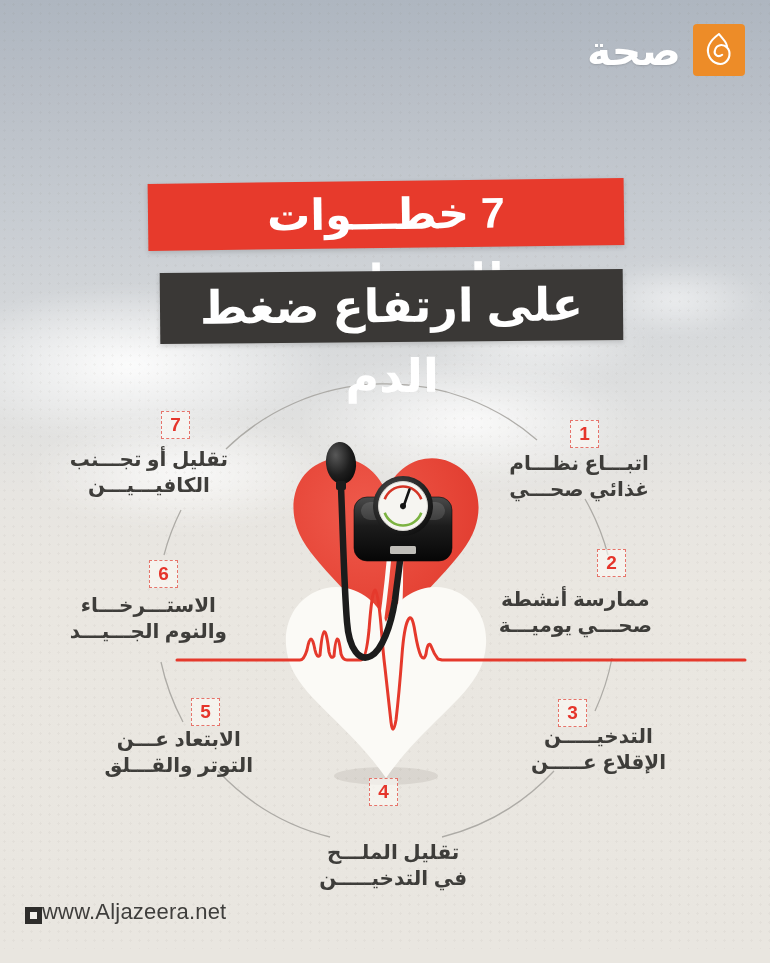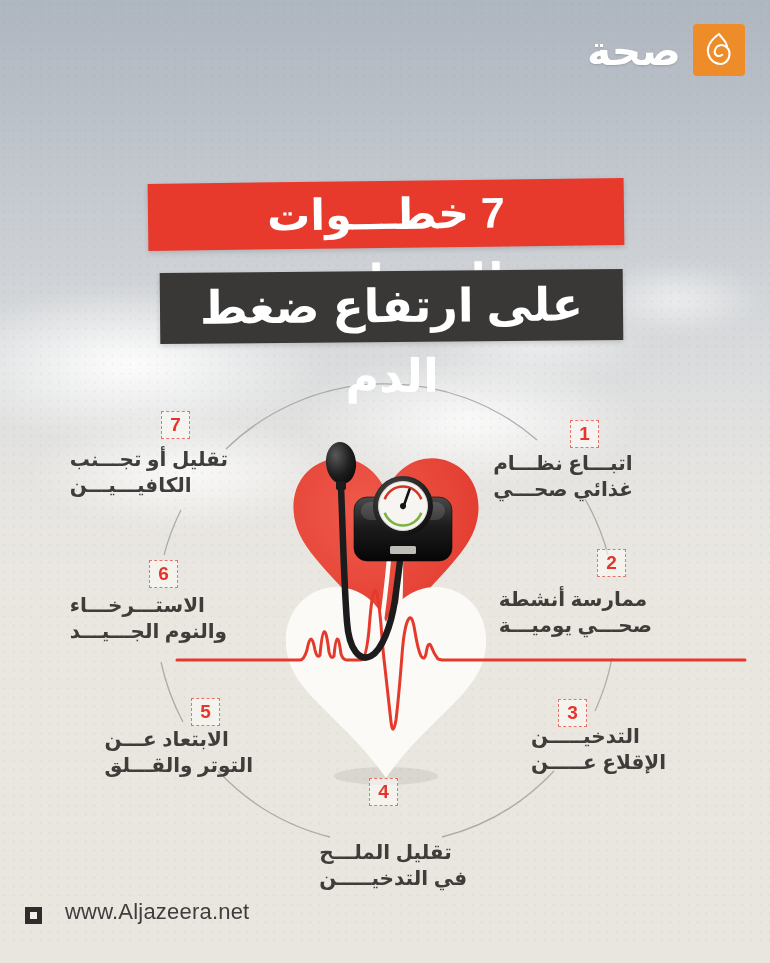--- a/index.html
+++ b/index.html
@@ -58,40 +58,40 @@
 
   
   .num{
     position:absolute;width:27px;height:26px;
     display:flex;align-items:center;justify-content:center;
     background:rgba(252,250,246,.62);
     border:1.6px dashed rgba(226,74,63,.75);
     color:#e5352b;font-size:19px;font-weight:700;
   }
   .txt{
-    position:absolute;direction:rtl;text-align:left;
+    position:absolute;direction:rtl;text-align:center;
     color:#3e3d3a;font-size:20px;font-weight:700;line-height:26px;
     white-space:nowrap;
   }
-  .n1{left:570px;top:420px;} .t1{right:137px;top:450px;margin-left:44px;}
+  .n1{left:570px;top:420px;} .t1{right:121px;top:450px;margin-left:44px;}
   .n2{left:597px;top:549px;} .t2{right:118px;top:586px;}
   .n3{left:558px;top:699px;} .t3{right:104px;top:723px;}
   .n4{left:369px;top:778px;} .t4{right:303px;top:803px;margin-top:36px;}
   .n5{left:191px;top:698px;} .t5{right:517px;top:726px;}
   .n6{left:149px;top:560px;} .t6{right:543px;top:592px;}
   .n7{left:161px;top:411px;} .t7{right:542px;top:446px;}
 
   
   .site-bullet{
     position:absolute;left:25px;top:907px;width:17px;height:17px;background:#2e2d2b;
     display:flex;align-items:center;justify-content:center;
   }
   .site-bullet span{display:block;width:7px;height:7px;background:#f2f0ec;}
   .site-url{
-    position:absolute;left:65px;top:899px;font-size:22px;color:#3f3e3c;letter-spacing:.2px;
+    position:absolute;left:42px;top:899px;font-size:22px;color:#3f3e3c;letter-spacing:.2px;
   }
 </style>
 </head>
 <body>
 
 <div class="page">
 
   <div class="cloud c1"></div>
   <div class="cloud c2"></div>
   <div class="cloud c3"></div>

